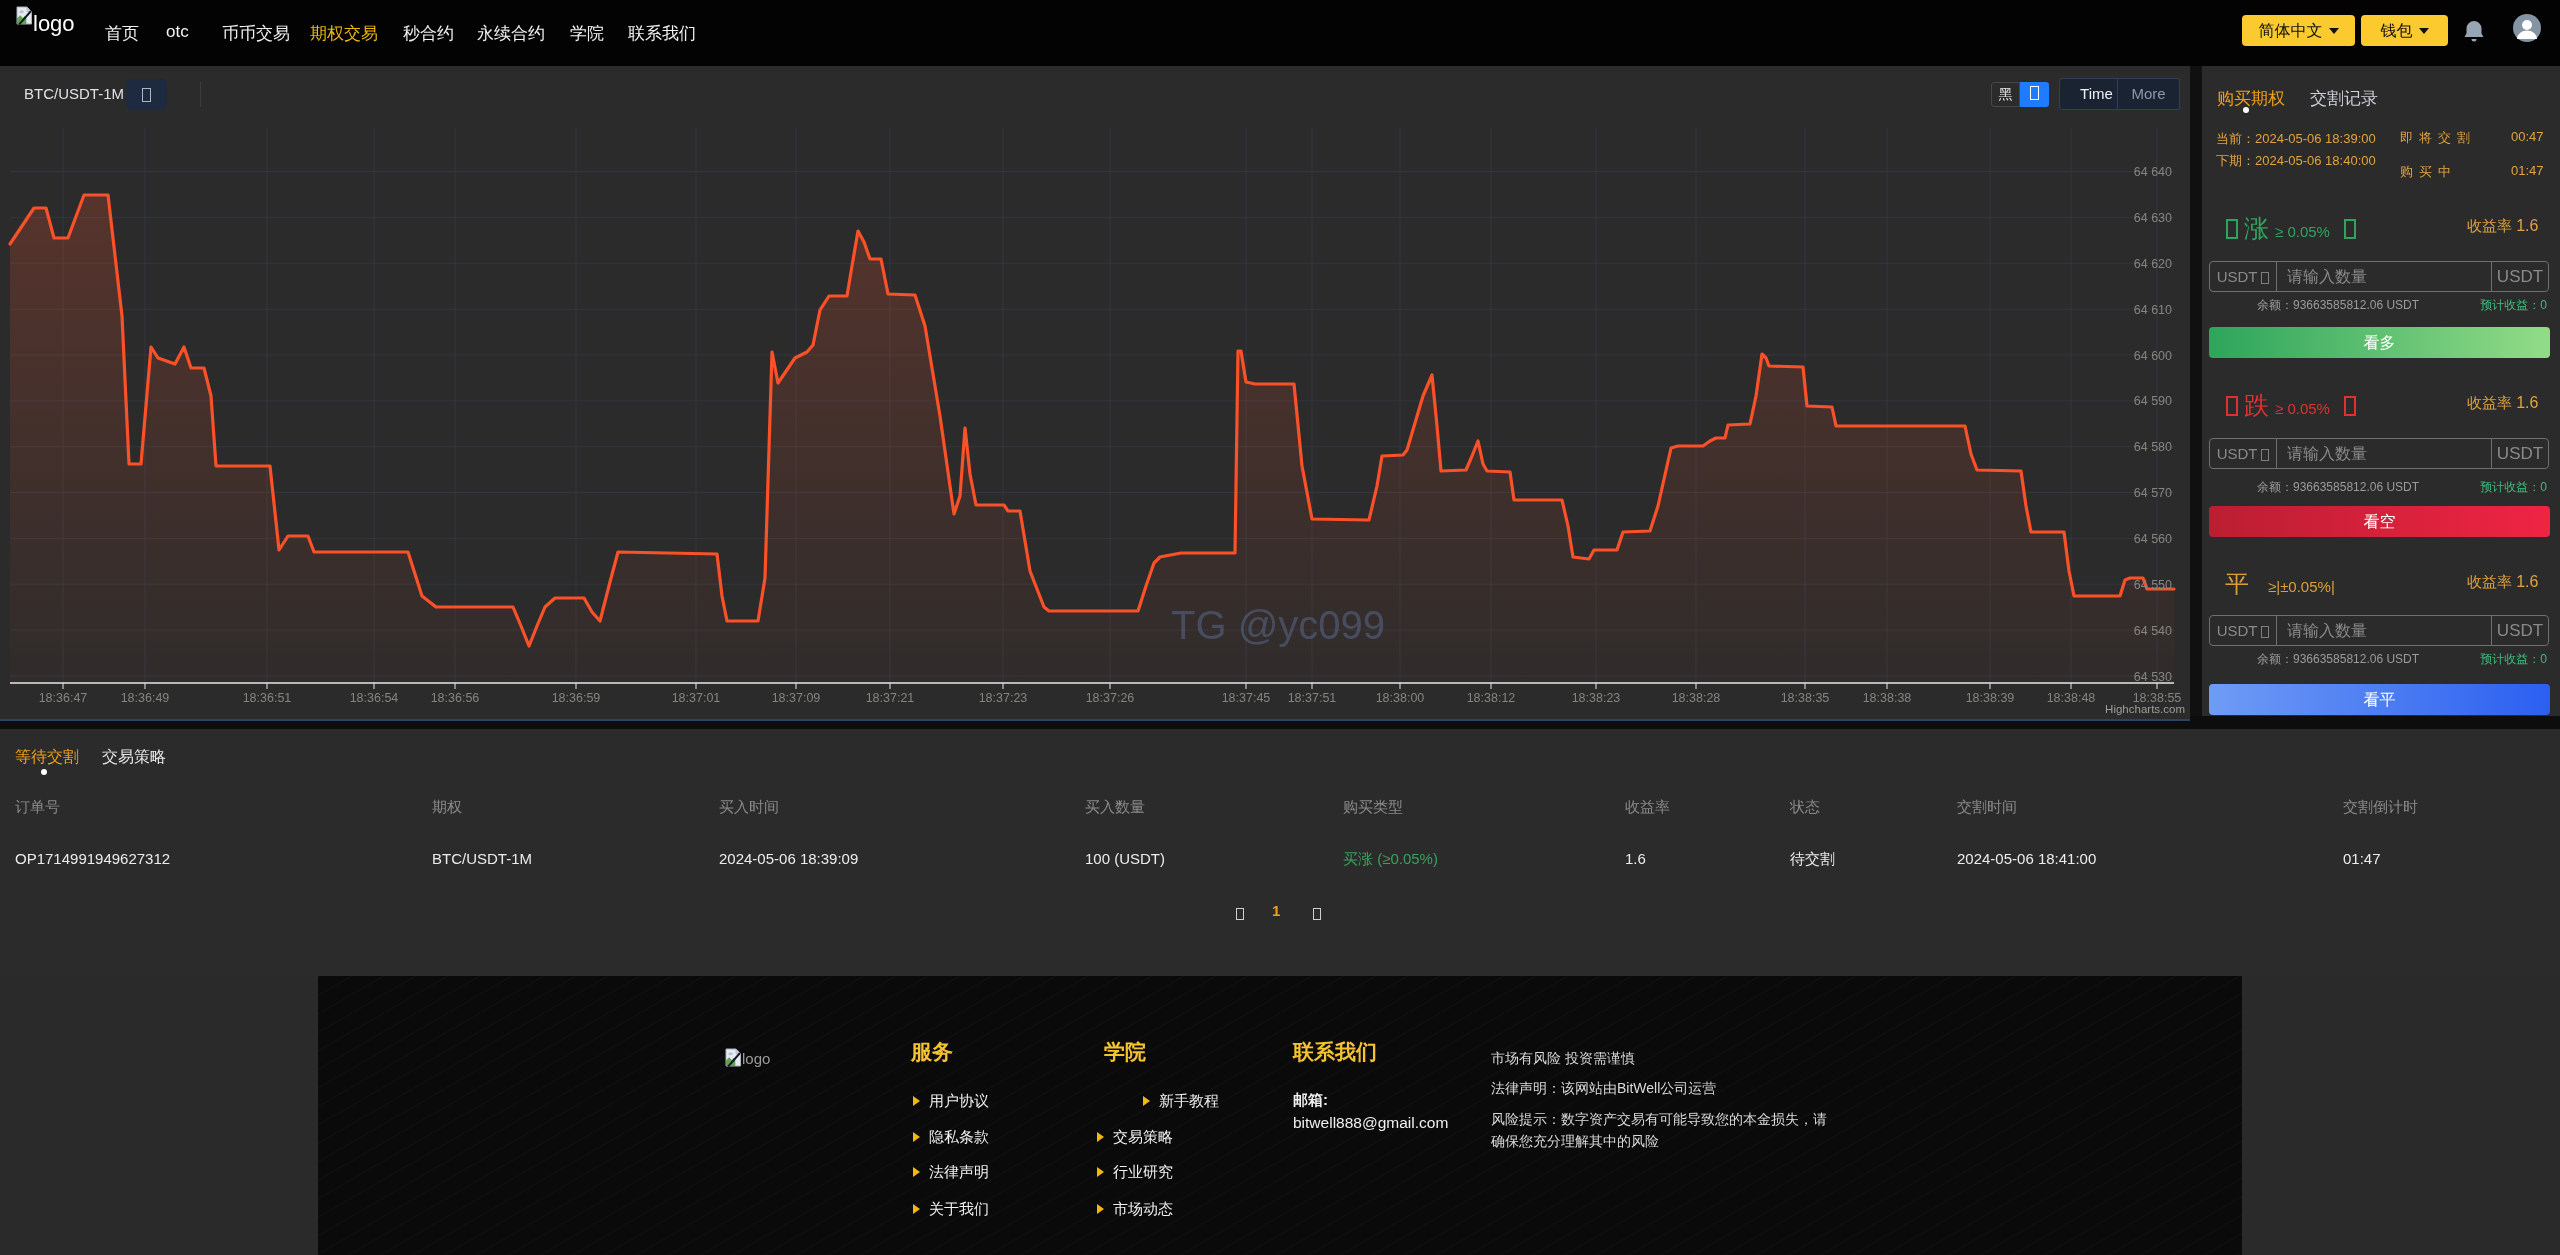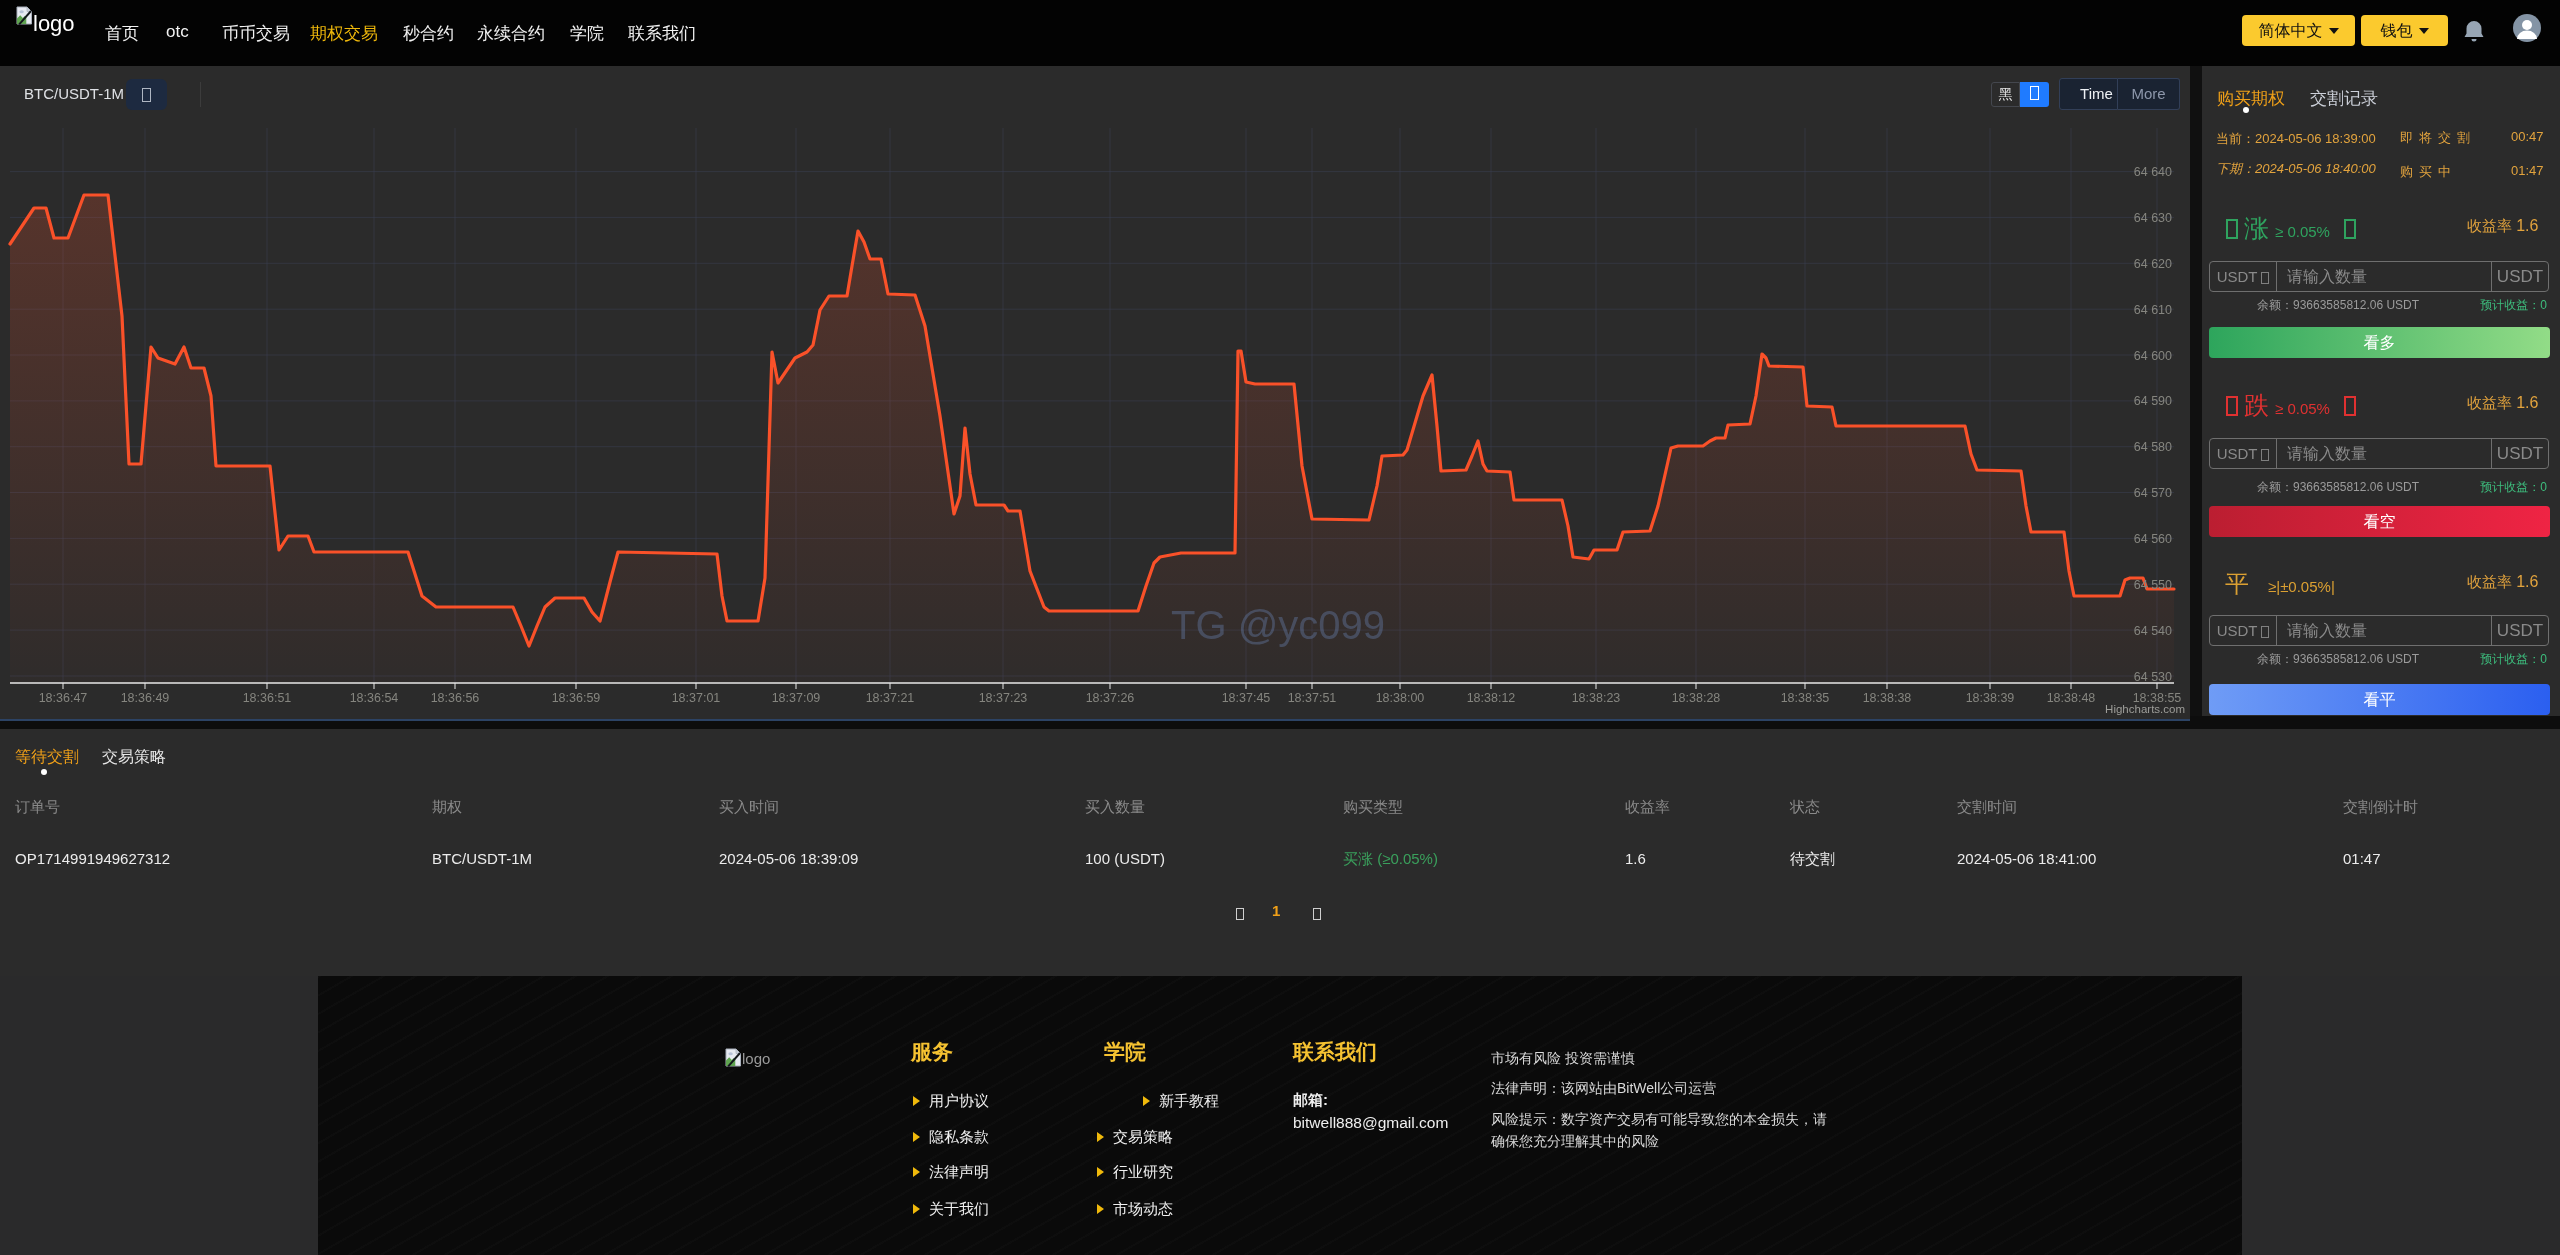--- a/index.html
+++ b/index.html
@@ -170,21 +170,21 @@
 <div class="abs" style="left:2190px;top:66px;width:12px;height:653px;background:#101010;"></div>
 <div class="abs" style="left:0;top:721px;width:2560px;height:8px;background:#0d0d0d;"></div>
 
 <div class="abs" style="left:2202px;top:66px;width:358px;height:650px;background:#2b2b2b;">
   <div class="abs" style="left:15px;top:21px;font-size:17px;color:#f0a018;">购买期权</div>
   <div class="abs" style="left:108px;top:21px;font-size:17px;color:#ccd0d9;">交割记录</div>
   <div class="abs" style="left:41px;top:41px;width:6px;height:6px;border-radius:3px;background:#fff;"></div>
   <div class="orow" style="left:14px;top:64px;">当前：2024-05-06 18:39:00</div>
   <div class="orow" style="left:198px;top:63px;letter-spacing:6px;">即将交割</div>
   <div class="orow" style="left:309px;top:63px;">00:47</div>
-  <div class="orow" style="left:14px;top:94px;font-style:italic;">下期：2024-05-06 18:40:00</div>
+  <div class="orow" style="left:14px;top:86px;">下期：2024-05-06 18:40:00</div>
   <div class="orow" style="left:198px;top:97px;letter-spacing:6px;">购买中</div>
   <div class="orow" style="left:309px;top:97px;">01:47</div>
 
   <div class="abs" style="left:24px;top:146px;color:#2fa35f;"><span style="display:inline-block;width:12px;height:20px;border:2px solid #2fa35f;vertical-align:-2px"></span><span style="font-size:25px;margin-left:6px;">涨</span><span style="font-size:15px;margin-left:6px;">≥ 0.05%</span><span style="margin-left:14px;"><span style="display:inline-block;width:12px;height:20px;border:2px solid #2fa35f;vertical-align:-2px"></span></span></div>
   <div class="abs" style="left:265px;top:151px;font-size:15px;color:#e2a33d;">收益率 <span style="font-size:16px;">1.6</span></div>
   <div class="igroup" style="top:195px;">
       <div class="iseg1">USDT <span style="display:inline-block;width:8px;height:12px;border:1.2px solid #7f7f7f;vertical-align:-2px"></span></div>
       <div class="iseg2">请输入数量</div>
       <div class="iseg3">USDT</div>
     </div>

